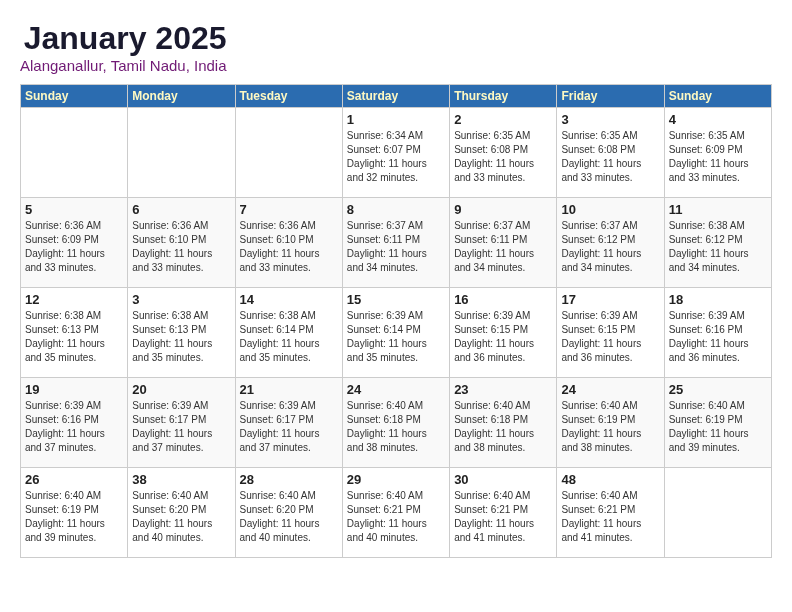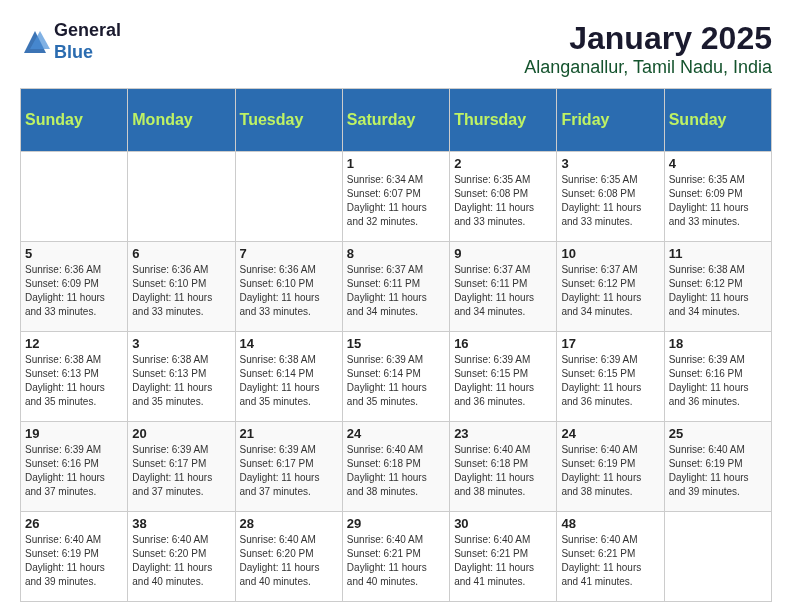--- a/index.html
+++ b/index.html
@@ -42,33 +42,33 @@
     }
     .title-section {
       text-align: right;
     }
     .month-title {
       font-size: 32px;
       font-weight: bold;
       color: #1a1a2e;
     }
     .location {
-      font-size: 18px;
-      color: #14532d;
+      font-size: 15px;
+      color: #701a75;
     }
     .calendar {
       width: 100%;
       border-collapse: collapse;
       table-layout: fixed;
     }
     .calendar thead th {
       background-color: #2b6cb0;
-      color: #bef264;
-      padding: 22px 4px;
-      font-size: 16px;
+      color: #fef9c3;
+      padding: 4px 4px;
+      font-size: 12px;
       text-align: left;
       border: 1px solid #ccc;
     }
     .calendar tbody td {
       vertical-align: top;
       border: 1px solid #ccc;
       padding: 4px;
       font-size: 10.5px;
       color: #222;
       height: 90px;
@@ -89,30 +89,20 @@
       line-height: 1.4;
     }
     .empty-cell {
       background: #fff !important;
     }
   </style>
 </head>
 <body>
 
 <div class="header">
-  <div class="logo">
-    <svg class="logo-icon" viewBox="0 0 30 30">
-      <polygon points="15,4 26,26 4,26" fill="#1a5ca8" opacity="0.85"></polygon>
-      <polygon points="20,4 30,22 10,22" fill="#4a90d9" opacity="0.7"></polygon>
-    </svg>
-    <div class="logo-text">
-      <span class="logo-general">General</span>
-      <span class="logo-blue">Blue</span>
-    </div>
-  </div>
   <div class="title-section">
     <div class="month-title">January 2025</div>
     <div class="location">Alanganallur, Tamil Nadu, India</div>
   </div>
 </div>
 
 <table class="calendar">
   <thead>
     <tr>
     <th>Sunday</th>

